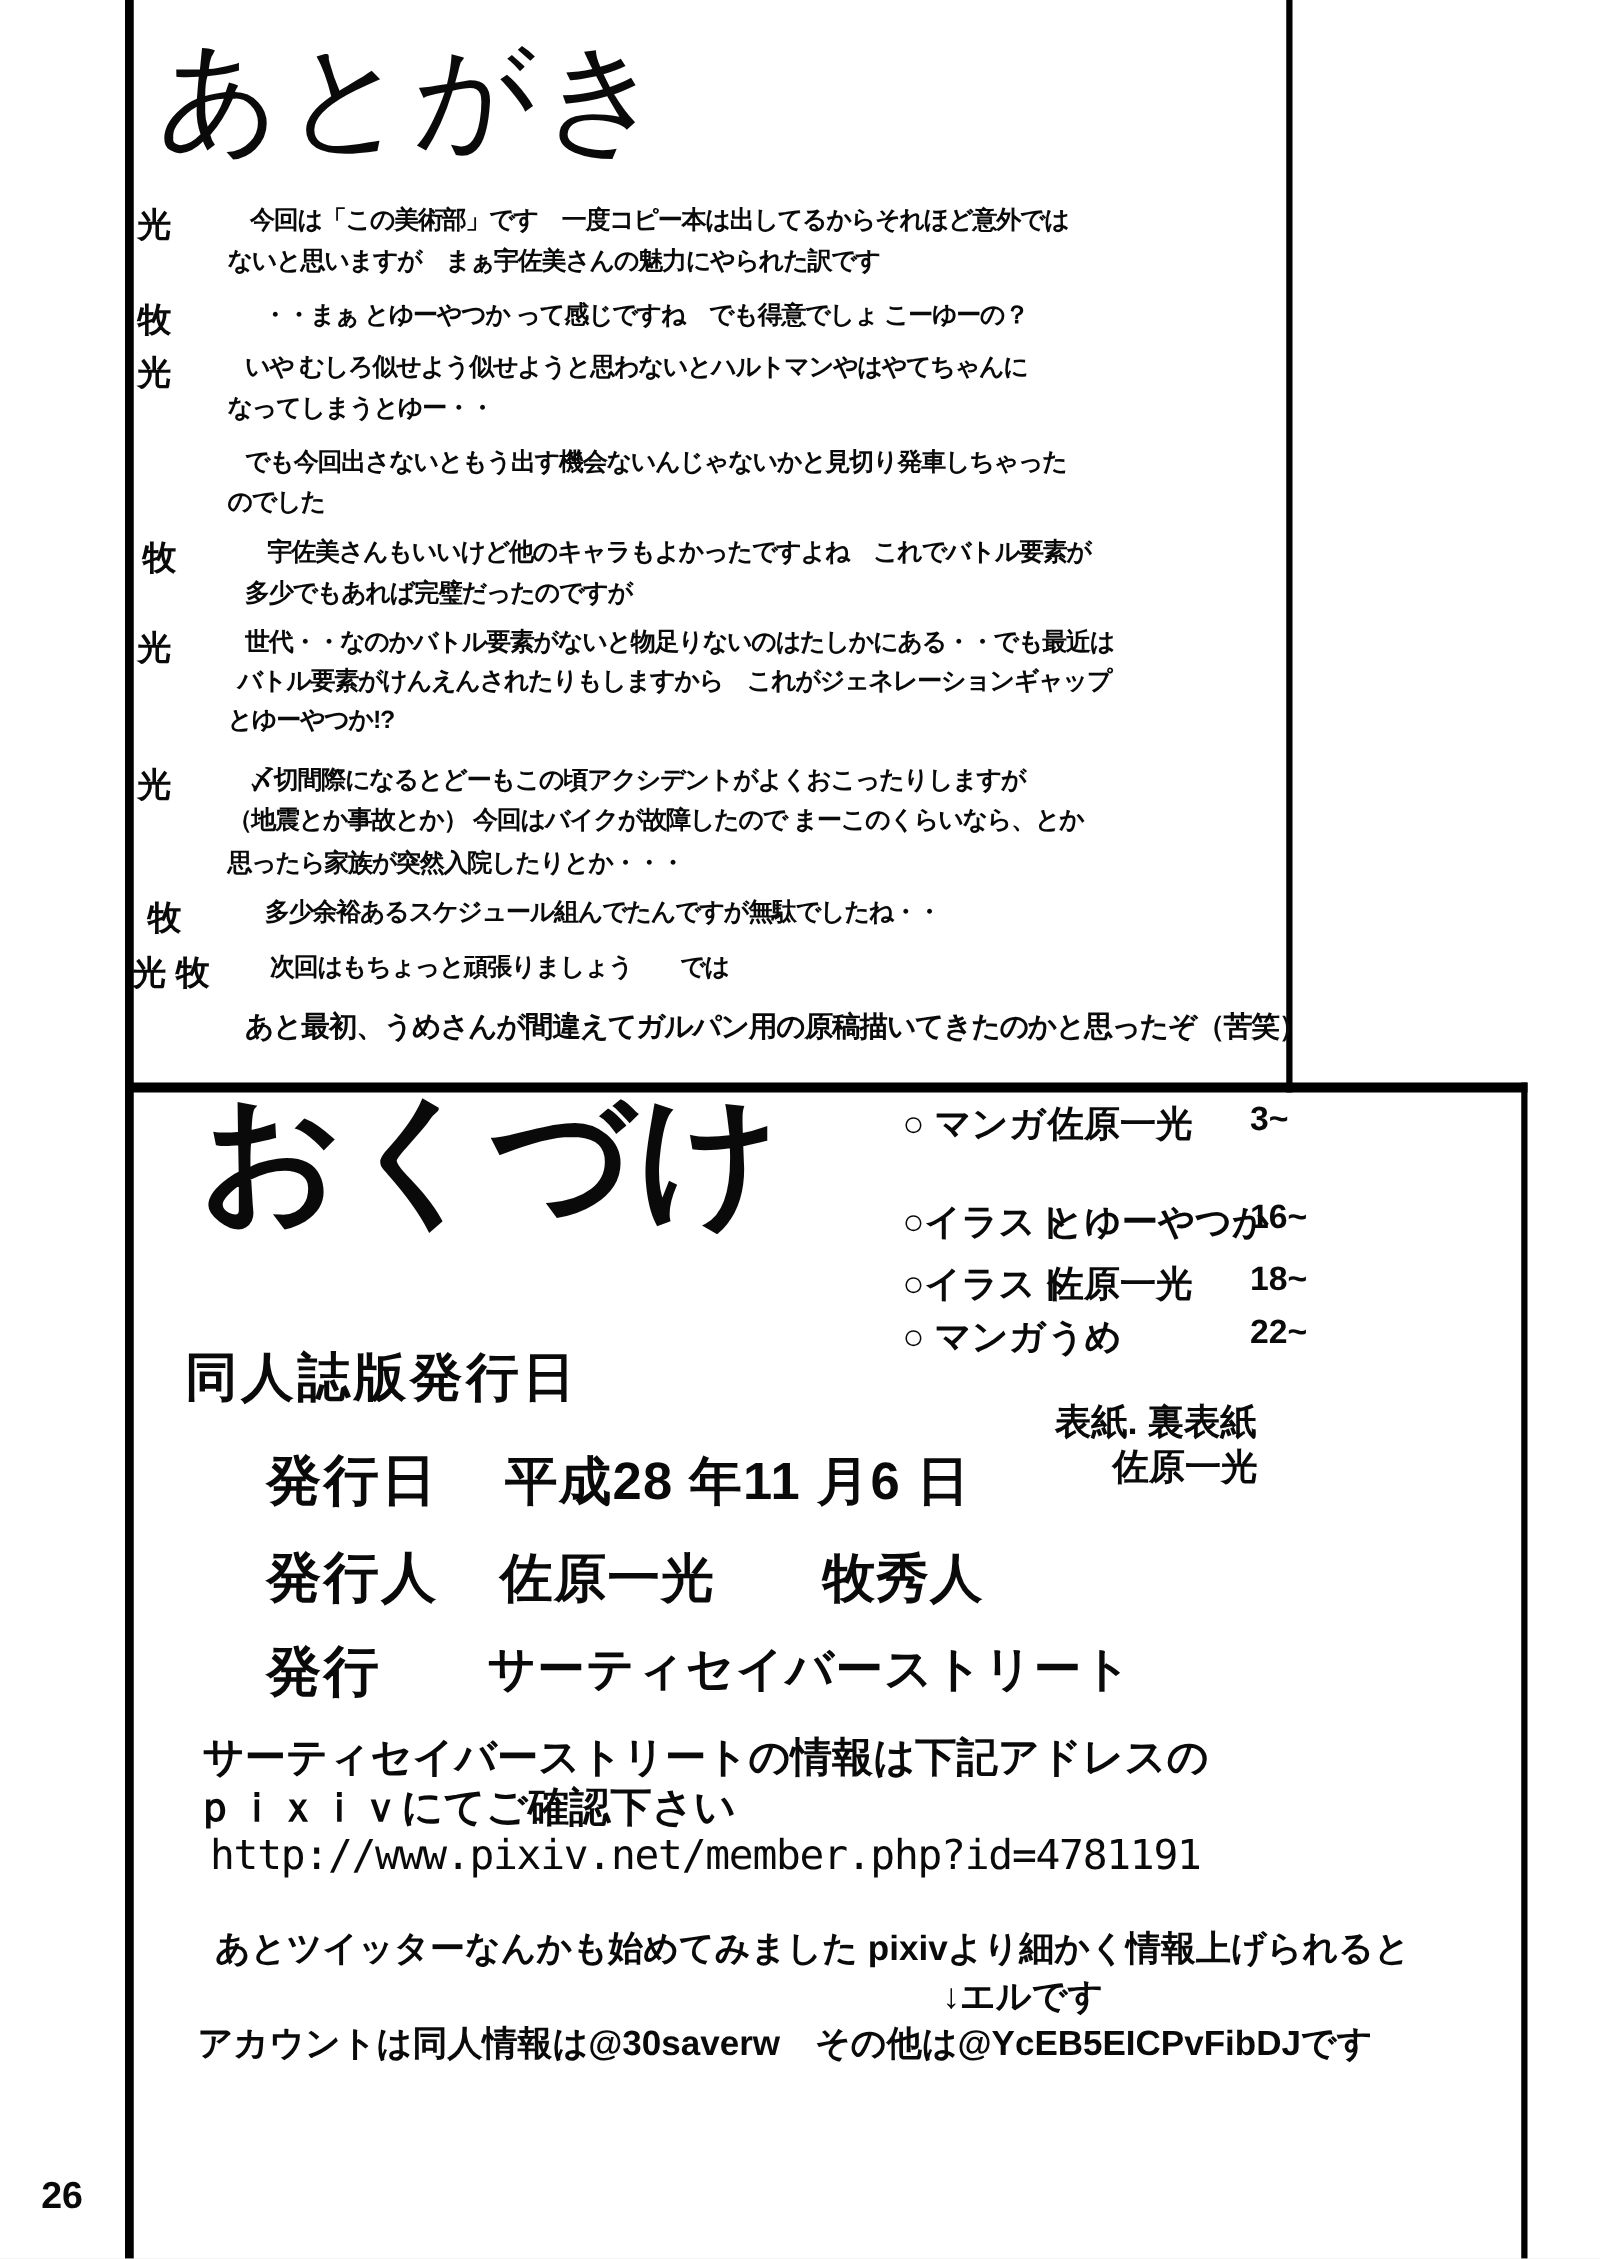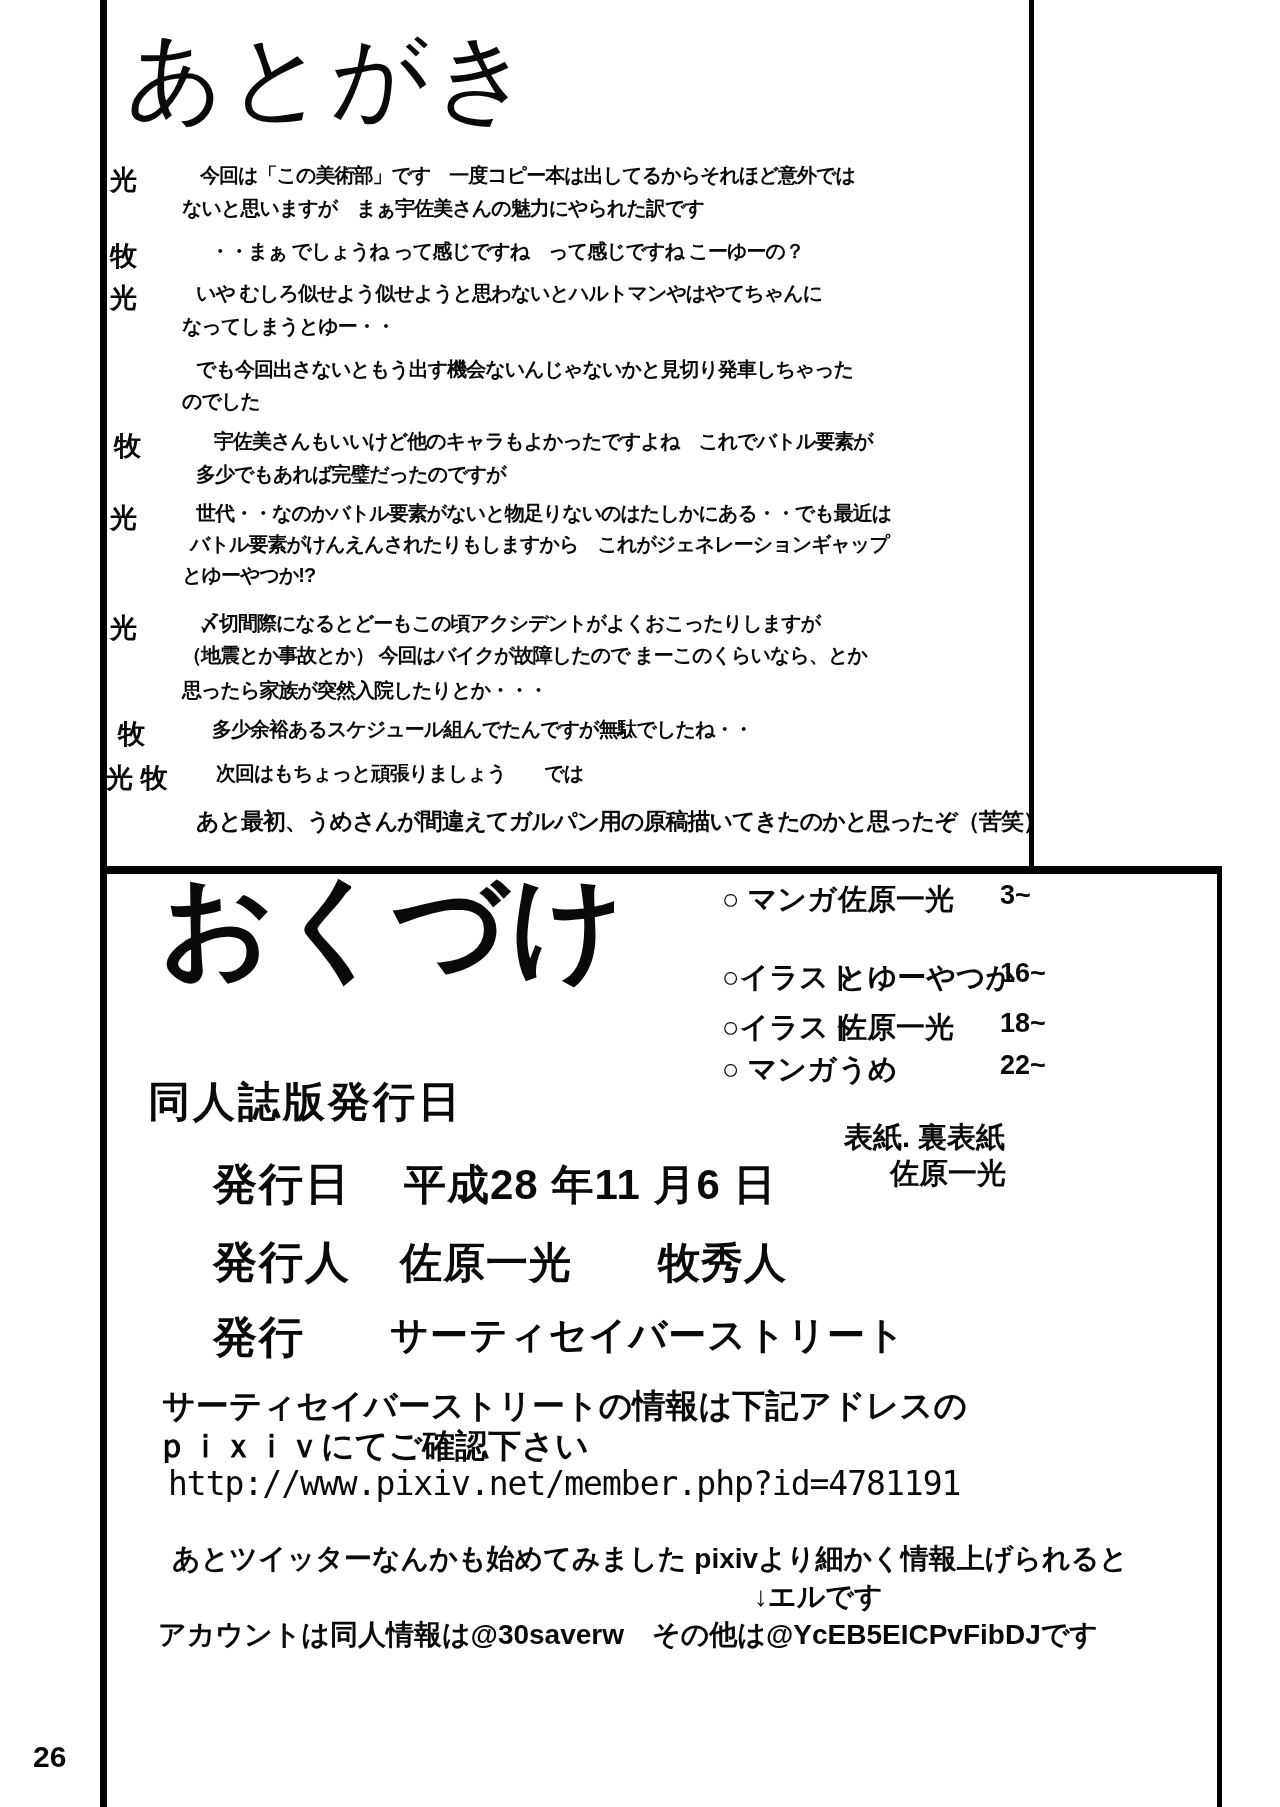--- a/index.html
+++ b/index.html
@@ -67,21 +67,21 @@
   <div class="rule rule-right-bottom"></div>
 
   <div>
     <div class="afterword-title">あとがき</div>
 
     <span class="speaker" style="left:110px;top:162px">光</span>
     <span class="dline" style="left:200px;top:162px">今回は「この美術部」です　一度コピー本は出してるからそれほど意外では</span>
     <span class="dline" style="left:182px;top:195px">ないと思いますが　まぁ宇佐美さんの魅力にやられた訳です</span>
 
     <span class="speaker" style="left:110px;top:238px">牧</span>
-    <span class="dline" style="left:210px;top:238px">・・まぁ でしょうね って感じですね　って感じですね こーゆーの？</span>
+    <span class="dline" style="left:210px;top:238px">・・まぁ とゆーやつか って感じですね　でも得意でしょ こーゆーの？</span>
 
     <span class="speaker" style="left:110px;top:280px">光</span>
     <span class="dline" style="left:196px;top:280px">いや むしろ似せよう似せようと思わないとハルトマンやはやてちゃんに</span>
     <span class="dline" style="left:182px;top:313px">なってしまうとゆー・・</span>
 
     <span class="dline" style="left:196px;top:356px">でも今回出さないともう出す機会ないんじゃないかと見切り発車しちゃった</span>
     <span class="dline" style="left:182px;top:388px">のでした</span>
 
     <span class="speaker" style="left:114px;top:428px">牧</span>
     <span class="dline" style="left:214px;top:428px">宇佐美さんもいいけど他のキャラもよかったですよね　これでバトル要素が</span>

